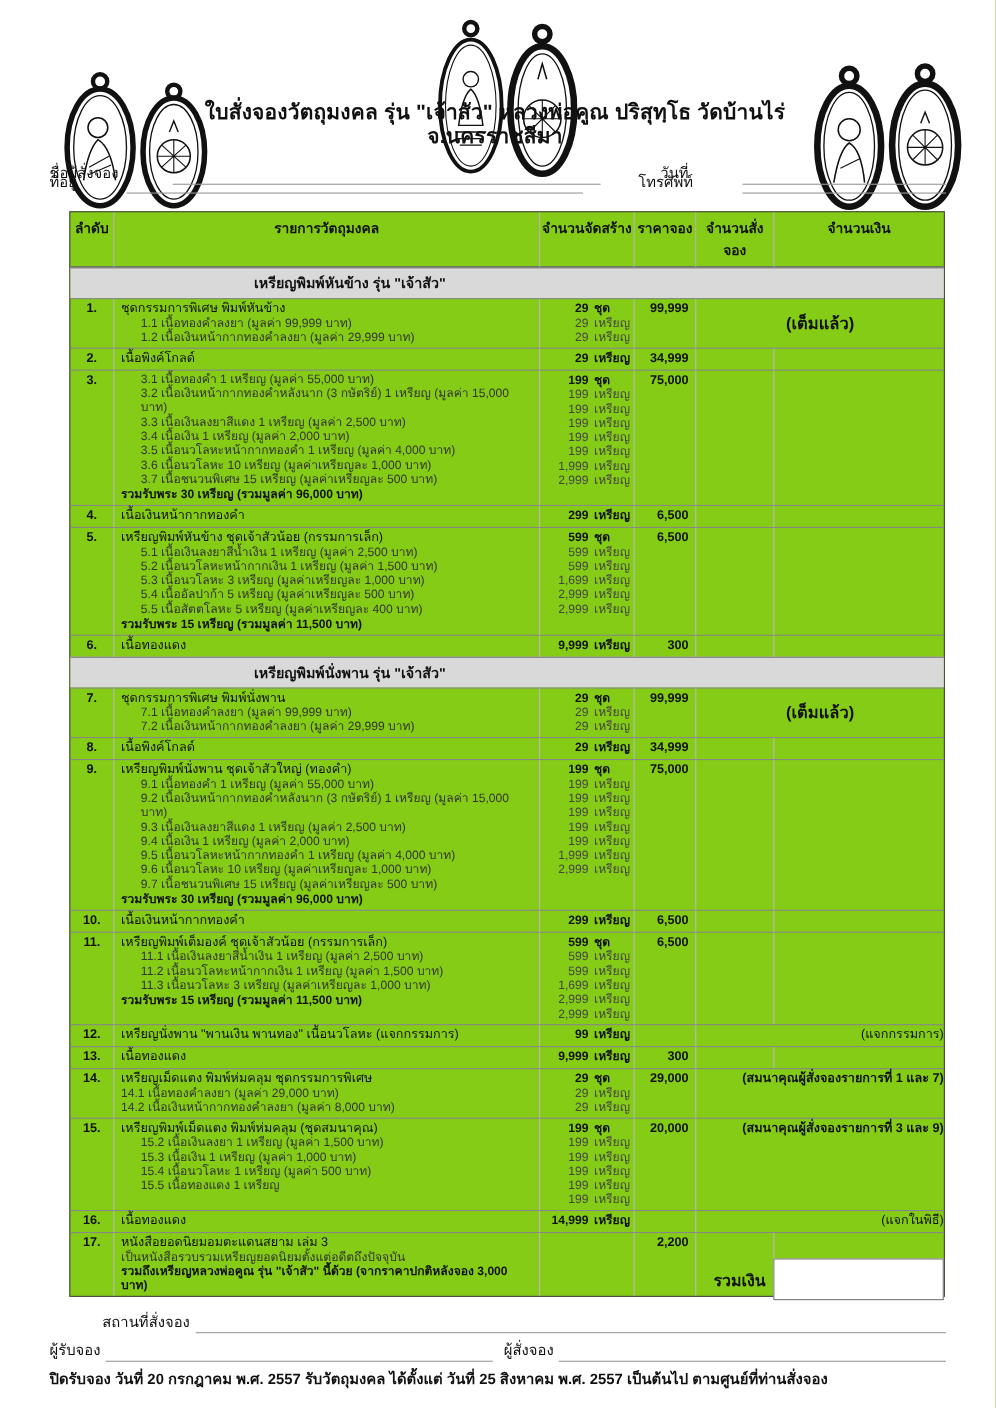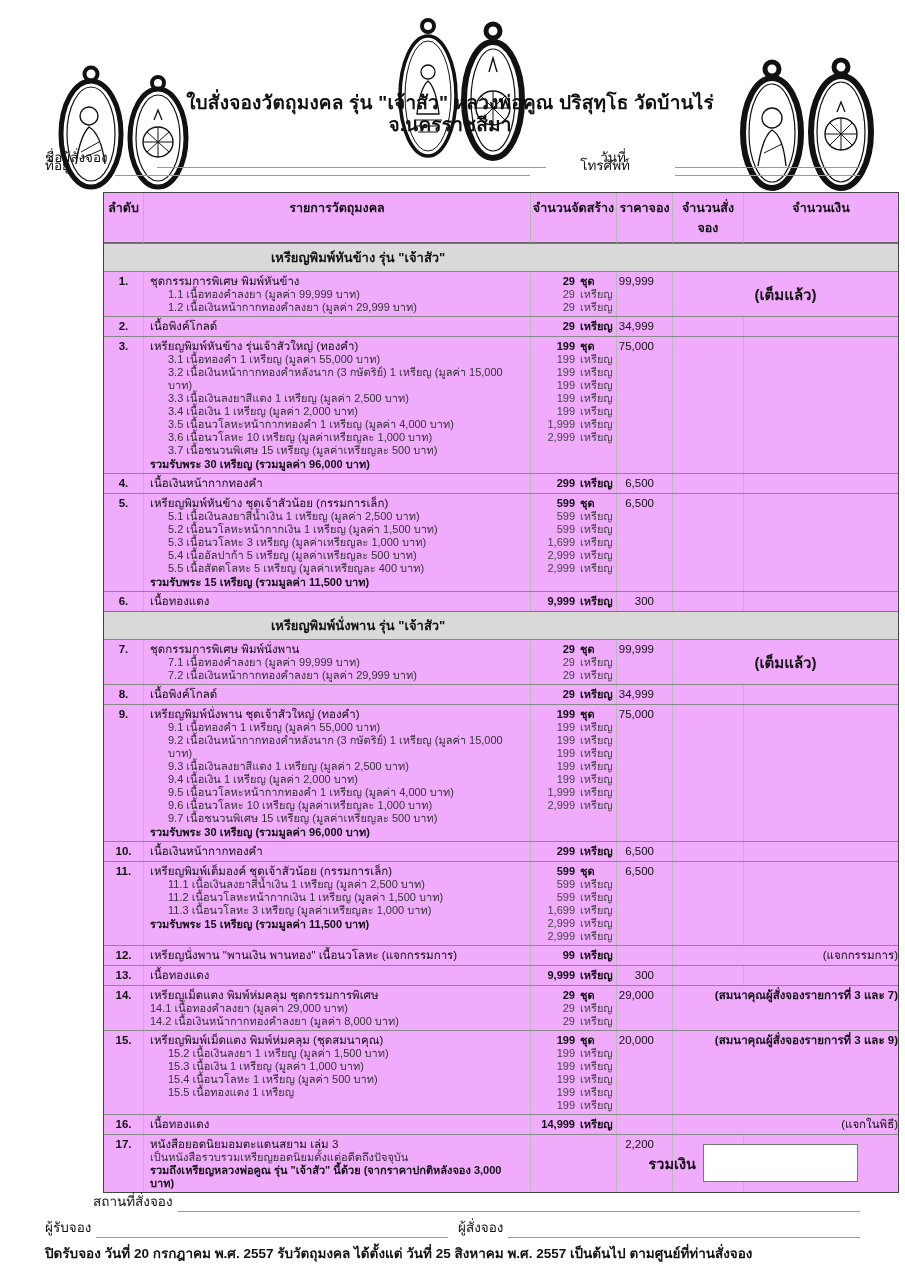--- a/index.html
+++ b/index.html
@@ -14,21 +14,21 @@
     font-size:19px;font-weight:bold;letter-spacing:.2px;line-height:22px;
   }
   
   .frow{position:absolute;left:45px;right:45px;display:flex;align-items:flex-end;font-size:13.5px;}
   .frow .lbl{white-space:nowrap;padding-right:5px;}
   .frow .lbl.mid{padding-left:10px;}
   .frow .ln{flex:1;border-bottom:1px solid #999;height:15px;}
   .frow .ln.fix{flex:0 0 185px;}
   #frow1{top:146px;gap:44px;} #frow2{top:154px;gap:40px;}
   
-  .tbl{position:absolute;left:63px;top:192px;width:794px;border:1.6px solid #444;background:#f0abfc;margin-left:40px;}
+  .tbl{position:absolute;left:63px;top:192px;width:794px;border:1.6px solid #444;background:#84cc16;}
   .thead,.row{display:grid;grid-template-columns:40px 387px 86px 56px 71px 154px;}
   .thead>div{
     font-weight:bold;font-size:12.5px;text-align:center;padding:5px 0 4px;
     border-right:1px solid #b5b5b5;border-bottom:1px solid #666;
   }
   .thead>div:last-child{border-right:none;}
   .sec{background:#d9d9d9;border-top:1px solid #777;padding:3px 0;}
   .sec span{display:block;width:64%;text-align:center;font-weight:bold;font-size:13px;}
   .row{border-top:1px solid #888;}
   .c{border-right:1px solid #b9b9b9;padding:2px 0;font-size:11px;line-height:13px;min-height:14px;}
@@ -37,21 +37,21 @@
   .desc{padding-left:6px;padding-right:4px;}
   .desc .main{font-weight:400;font-size:11.5px;line-height:14px;}
   .desc .sub{padding-left:18px;color:#333;line-height:13px;}
   .desc .sub.flush{padding-left:0;}
   .desc .sub.bold{font-weight:600;color:#111;}
   .desc .sum{font-weight:600;line-height:14px;font-size:11px;}
   .ql{line-height:13px;color:#444;}
   .ql.m{line-height:14px;color:#111;font-weight:600;}
   .qn{display:inline-block;width:44px;text-align:right;}
   .qu{padding-left:5px;}
-  .price{text-align:right;padding-right:18px;font-weight:400;font-size:11.5px;padding-top:3px;}
+  .price{text-align:right;padding-right:6px;font-weight:700;font-size:11.5px;padding-top:3px;}
   .note{grid-column:5/7;text-align:right;}
   .note.big{display:flex;align-items:center;justify-content:center;font-weight:bold;font-size:15px;}
   .note.top{font-weight:bold;font-size:11.5px;padding-top:3px;}
   .note.plain{font-size:11.5px;padding-top:3px;}
   
   .total-label{position:absolute;top:1152px;left:570px;width:126px;text-align:right;font-size:14.5px;font-weight:600;}
   .total-box{position:absolute;top:1144px;left:703px;width:153px;height:36px;border:1px solid #777;background:#fff;}
   #frow3{top:1190px;font-size:13.5px;margin-left:48px;}
   #frow4{top:1216px;font-size:13.5px;}
   .closing{position:absolute;top:1242px;left:45px;right:45px;font-size:13.5px;font-weight:bold;}
@@ -160,21 +160,20 @@
         <div class="c qtycol">
           <div class="ql m"><span class="qn">29</span><span class="qu">เหรียญ</span></div>
         </div>
         <div class="c price">34,999</div>
         <div class="c blank"></div>
         <div class="c blank"></div>
       </div>
       <div class="row">
         <div class="c no">3.</div>
         <div class="c desc">
-          <div class="main">เหรียญพิมพ์หันข้าง รุ่นเจ้าสัวใหญ่ (ทองคำ)</div>
           <div class="sub">3.1 เนื้อทองคำ 1 เหรียญ (มูลค่า 55,000 บาท)</div>
           <div class="sub">3.2 เนื้อเงินหน้ากากทองคำหลังนาก (3 กษัตริย์) 1 เหรียญ (มูลค่า 15,000 บาท)</div>
           <div class="sub">3.3 เนื้อเงินลงยาสีแดง 1 เหรียญ (มูลค่า 2,500 บาท)</div>
           <div class="sub">3.4 เนื้อเงิน 1 เหรียญ (มูลค่า 2,000 บาท)</div>
           <div class="sub">3.5 เนื้อนวโลหะหน้ากากทองคำ 1 เหรียญ (มูลค่า 4,000 บาท)</div>
           <div class="sub">3.6 เนื้อนวโลหะ 10 เหรียญ (มูลค่าเหรียญละ 1,000 บาท)</div>
           <div class="sub">3.7 เนื้อชนวนพิเศษ 15 เหรียญ (มูลค่าเหรียญละ 500 บาท)</div>
           <div class="sum">รวมรับพระ 30 เหรียญ (รวมมูลค่า 96,000 บาท)</div>
         </div>
         <div class="c qtycol">
@@ -357,21 +356,21 @@
           <div class="main">เหรียญเม็ดแตง พิมพ์ห่มคลุม ชุดกรรมการพิเศษ</div>
           <div class="sub flush">14.1 เนื้อทองคำลงยา (มูลค่า 29,000 บาท)</div>
           <div class="sub flush">14.2 เนื้อเงินหน้ากากทองคำลงยา (มูลค่า 8,000 บาท)</div>
         </div>
         <div class="c qtycol">
           <div class="ql m"><span class="qn">29</span><span class="qu">ชุด</span></div>
           <div class="ql"><span class="qn">29</span><span class="qu">เหรียญ</span></div>
           <div class="ql"><span class="qn">29</span><span class="qu">เหรียญ</span></div>
         </div>
         <div class="c price">29,000</div>
-        <div class="c note top">(สมนาคุณผู้สั่งจองรายการที่ 3 และ 7)</div>
+        <div class="c note top">(สมนาคุณผู้สั่งจองรายการที่ 1 และ 7)</div>
       </div>
       <div class="row">
         <div class="c no">15.</div>
         <div class="c desc">
           <div class="main">เหรียญพิมพ์เม็ดแตง พิมพ์ห่มคลุม (ชุดสมนาคุณ)</div>
           <div class="sub">15.2 เนื้อเงินลงยา 1 เหรียญ (มูลค่า 1,500 บาท)</div>
           <div class="sub">15.3 เนื้อเงิน 1 เหรียญ (มูลค่า 1,000 บาท)</div>
           <div class="sub">15.4 เนื้อนวโลหะ 1 เหรียญ (มูลค่า 500 บาท)</div>
           <div class="sub">15.5 เนื้อทองแดง 1 เหรียญ</div>
         </div>

